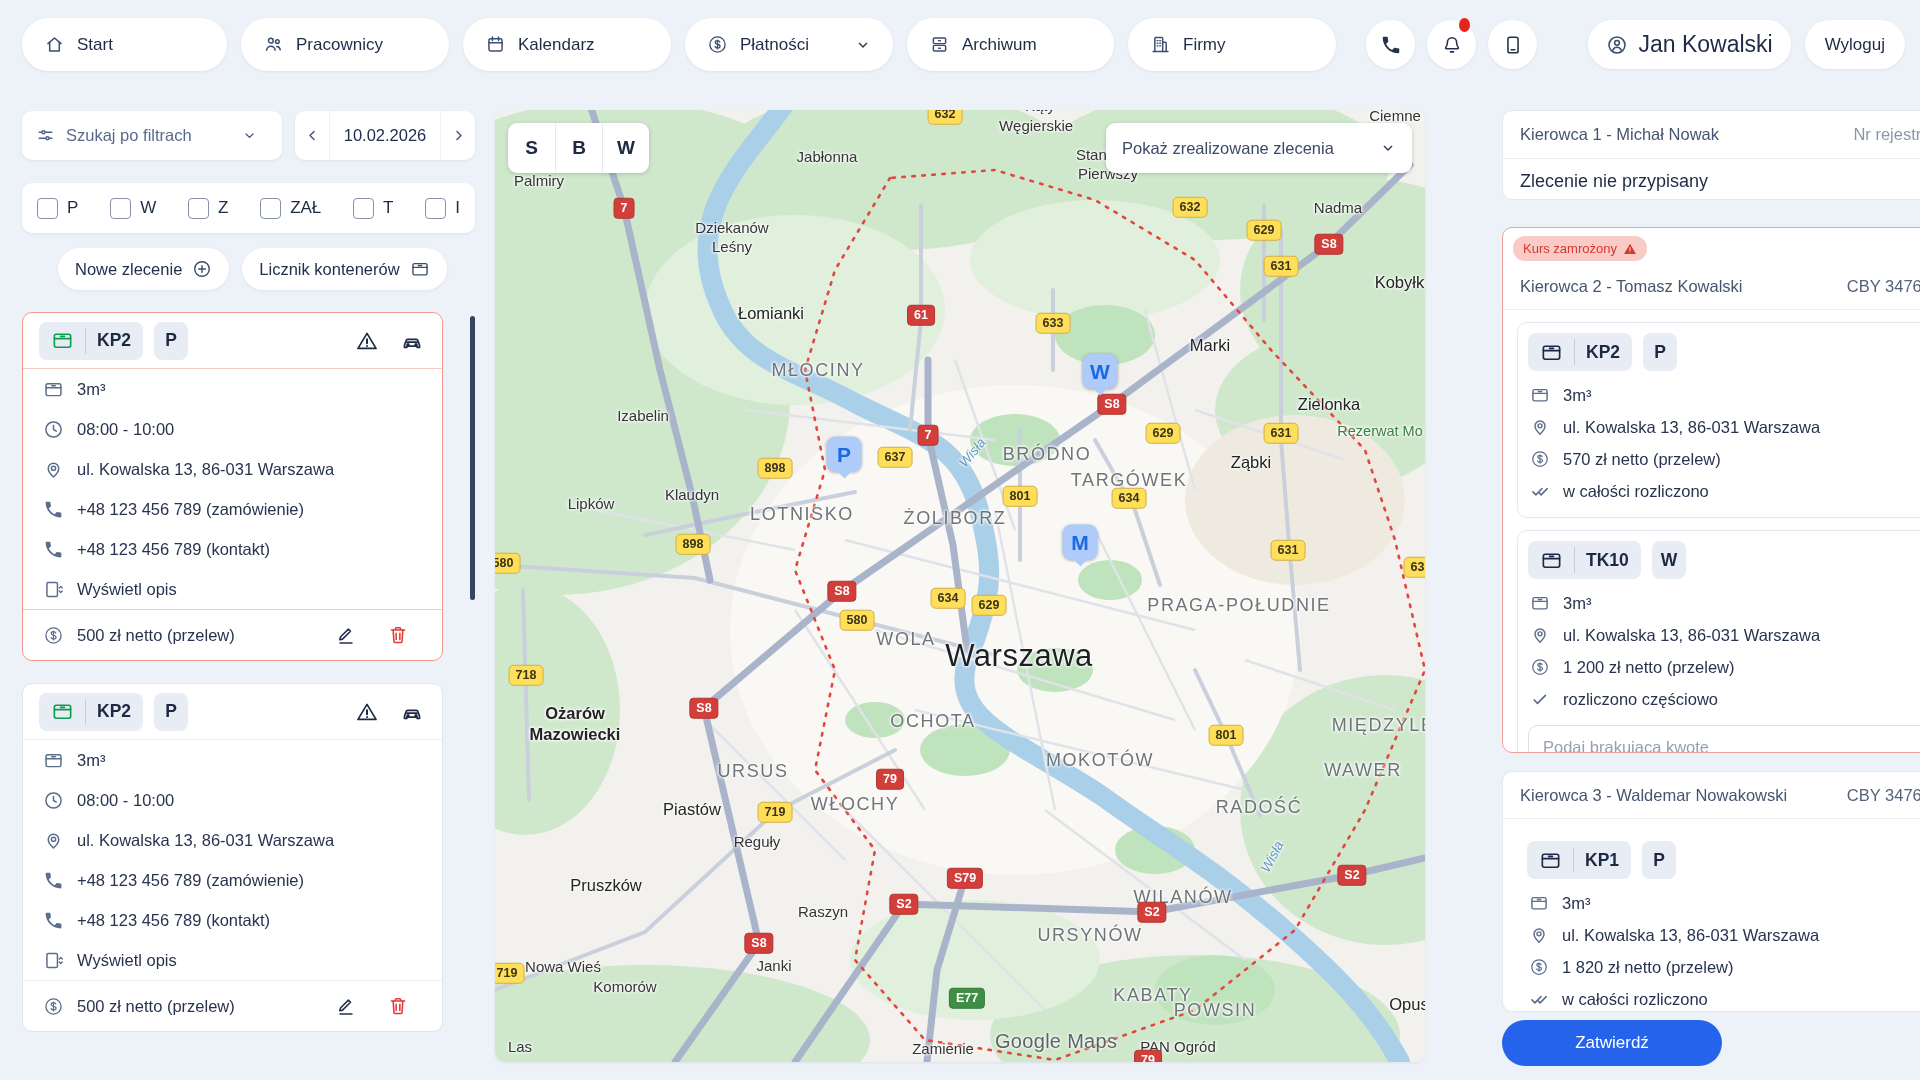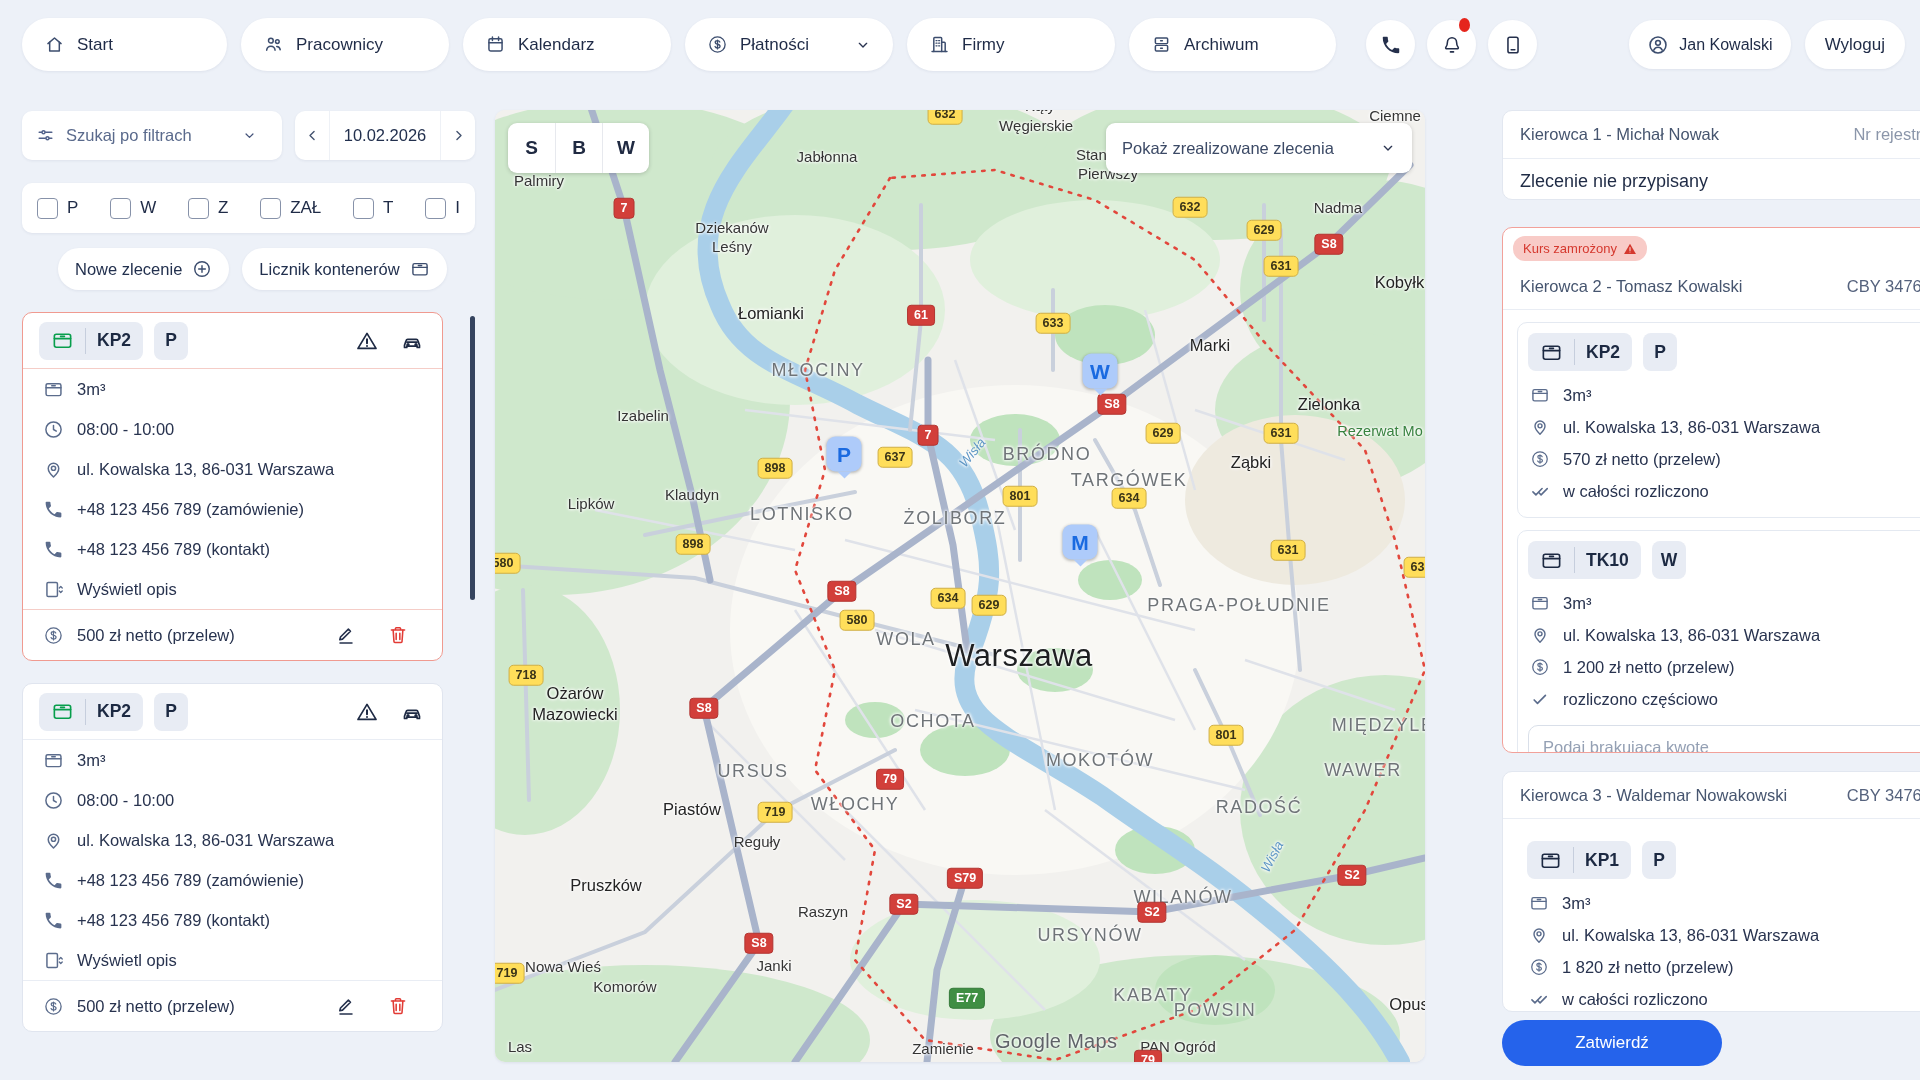--- a/index.html
+++ b/index.html
@@ -20,21 +20,21 @@
   .w-start{width:205px}.w-prac{width:208px}.w-kal{width:208px}.w-plat{width:208px}.w-fir{width:208px}.w-arc{width:207px}
   .circ-btn{width:49px;height:49px;border-radius:50%;background:#fff;margin-left:12px;
     display:flex;align-items:center;justify-content:center;box-shadow:0 1px 3px rgba(25,40,80,.07);
     cursor:pointer;position:relative;}
   .circ-btn .ic{width:22px;height:22px;color:#25304c;}
   .circ-btn .dot{position:absolute;top:-2px;right:6px;width:11px;height:14px;border-radius:50%;background:#e5251c;}
   .nav-spacer{flex:1}
   .user-pill{height:49px;border-radius:25px;background:#fff;display:flex;align-items:center;
     padding:0 18px;box-shadow:0 1px 3px rgba(25,40,80,.07);cursor:pointer;}
   .user-pill .ic{width:22px;height:22px;color:#3c4d6e;margin-right:10px;}
-  .user-pill span.t{font-size:16px;color:#1f2b47;}
+  .user-pill span.t{font-size:23px;color:#1f2b47;}
   .logout-pill{height:49px;border-radius:25px;background:#fff;display:flex;align-items:center;
     padding:0 20px;margin-left:14px;font-size:17px;color:#1f2b47;
     box-shadow:0 1px 3px rgba(25,40,80,.07);cursor:pointer;}
 
   
   .leftpan{position:absolute;left:22px;top:111px;width:453px;}
   .lp-row1{display:flex;}
   .filter-sel{width:260px;height:49px;background:#fff;border-radius:10px;display:flex;align-items:center;
     padding:0 14px;box-shadow:0 1px 3px rgba(25,40,80,.07);cursor:pointer;}
   .filter-sel .ic{width:19px;height:19px;color:#51618a;margin-right:11px;}
@@ -196,40 +196,40 @@
             <path d="M12 6.9v10.2M14.6 9.2c-.4-1-1.4-1.6-2.6-1.6-1.4 0-2.6.8-2.6 2s1 1.8 2.6 2.1c1.8.3 2.9 1 2.9 2.2 0 1.3-1.3 2.1-2.9 2.1-1.3 0-2.4-.7-2.8-1.7"></path>
           </svg>
         </span>
         <span class="nlabel">Płatności</span>
         <span class="ic nchev">
           <svg viewBox="0 0 24 24" fill="none" stroke="currentColor" stroke-width="2" stroke-linecap="round" stroke-linejoin="round">
             <path d="M6.5 9.5 12 15l5.5-5.5"></path>
           </svg>
         </span>
       </div>
+      <div class="nav-pill w-arc">
+        <span class="ic nicon">
+          <svg viewBox="0 0 24 24" fill="none" stroke="currentColor" stroke-width="1.7" stroke-linecap="round" stroke-linejoin="round">
+            <rect x="5" y="4.5" width="14" height="6.5" rx="1.2"></rect>
+            <rect x="5" y="13" width="14" height="6.5" rx="1.2"></rect>
+            <path d="M11 7.7h2M11 16.2h2"></path>
+          </svg>
+        </span>
+        <span class="nlabel">Archiwum</span>
+      </div>
       <div class="nav-pill w-fir">
         <span class="ic nicon">
           <svg viewBox="0 0 24 24" fill="none" stroke="currentColor" stroke-width="1.7" stroke-linecap="round" stroke-linejoin="round">
             <path d="M5.5 20V5a1 1 0 0 1 1-1h7a1 1 0 0 1 1 1v15"></path>
             <path d="M14.5 9.5h3a1 1 0 0 1 1 1V20"></path>
             <path d="M3.5 20h17"></path>
             <path d="M8 7.5h1.2M11 7.5h1.2M8 10.5h1.2M11 10.5h1.2M8 13.5h1.2M11 13.5h1.2" stroke-width="1.4"></path>
           </svg>
         </span>
         <span class="nlabel">Firmy</span>
-      </div>
-      <div class="nav-pill w-arc">
-        <span class="ic nicon">
-          <svg viewBox="0 0 24 24" fill="none" stroke="currentColor" stroke-width="1.7" stroke-linecap="round" stroke-linejoin="round">
-            <rect x="5" y="4.5" width="14" height="6.5" rx="1.2"></rect>
-            <rect x="5" y="13" width="14" height="6.5" rx="1.2"></rect>
-            <path d="M11 7.7h2M11 16.2h2"></path>
-          </svg>
-        </span>
-        <span class="nlabel">Archiwum</span>
       </div>
     </div>
   <div id="nav-circles" style="display:flex;align-items:center;margin-left:4px;">
       <div class="circ-btn">
         <span class="ic">
           <svg viewBox="0 0 24 24">
             <path fill="currentColor" d="M6.62 10.79c1.44 2.83 3.76 5.14 6.59 6.58l2.2-2.2c.27-.27.67-.36 1.02-.24 1.12.37 2.33.57 3.57.57.55 0 1 .45 1 1V20c0 .55-.45 1-1 1-9.39 0-17-7.61-17-17 0-.55.45-1 1-1h3.5c.55 0 1 .45 1 1 0 1.25.2 2.45.57 3.57.11.35.03.74-.25 1.02l-2.2 2.2z"></path>
           </svg>
         </span>
       </div>
@@ -667,21 +667,21 @@
       <div class="mlabel district" style="left: 307px; top: 404px;">LOTNISKO</div>
       <div class="mlabel district" style="left: 460px; top: 408px;">ŻOLIBORZ</div>
       <div class="mlabel district" style="left: 411px; top: 529px;">WOLA</div>
       <div class="mlabel district" style="left: 744px; top: 495px;">PRAGA-POŁUDNIE</div>
       <div class="mlabel citylg" style="left: 524px; top: 546px;">Warszawa</div>
       <div class="mlabel district" style="left: 438px; top: 611px;">OCHOTA</div>
       <div class="mlabel district" style="left: 605px; top: 650px;">MOKOTÓW</div>
       <div class="mlabel district" style="left: 905px; top: 615px;">MIĘDZYLESIE</div>
       <div class="mlabel district" style="left: 868px; top: 660px;">WAWER</div>
       <div class="mlabel district" style="left: 764px; top: 697px;">RADOŚĆ</div>
-      <div class="mlabel town" style="left: 80px; top: 594px;">Ożarów
+      <div class="mlabel town" style="left: 80px; top: 614px; font-weight: bold;">Ożarów
 Mazowiecki</div>
       <div class="mlabel district" style="left: 258px; top: 661px;">URSUS</div>
       <div class="mlabel district" style="left: 360px; top: 694px;">WŁOCHY</div>
       <div class="mlabel town" style="left: 197px; top: 699px;">Piastów</div>
       <div class="mlabel city" style="left: 262px; top: 732px;">Reguły</div>
       <div class="mlabel town" style="left: 111px; top: 775px; text-align: right;">Pruszków</div>
       <div class="mlabel city" style="left: 328px; top: 802px;">Raszyn</div>
       <div class="mlabel district" style="left: 688px; top: 787px;">WILANÓW</div>
       <div class="mlabel district" style="left: 595px; top: 825px;">URSYNÓW</div>
       <div class="mlabel city" style="left: 68px; top: 857px;">Nowa Wieś</div>

